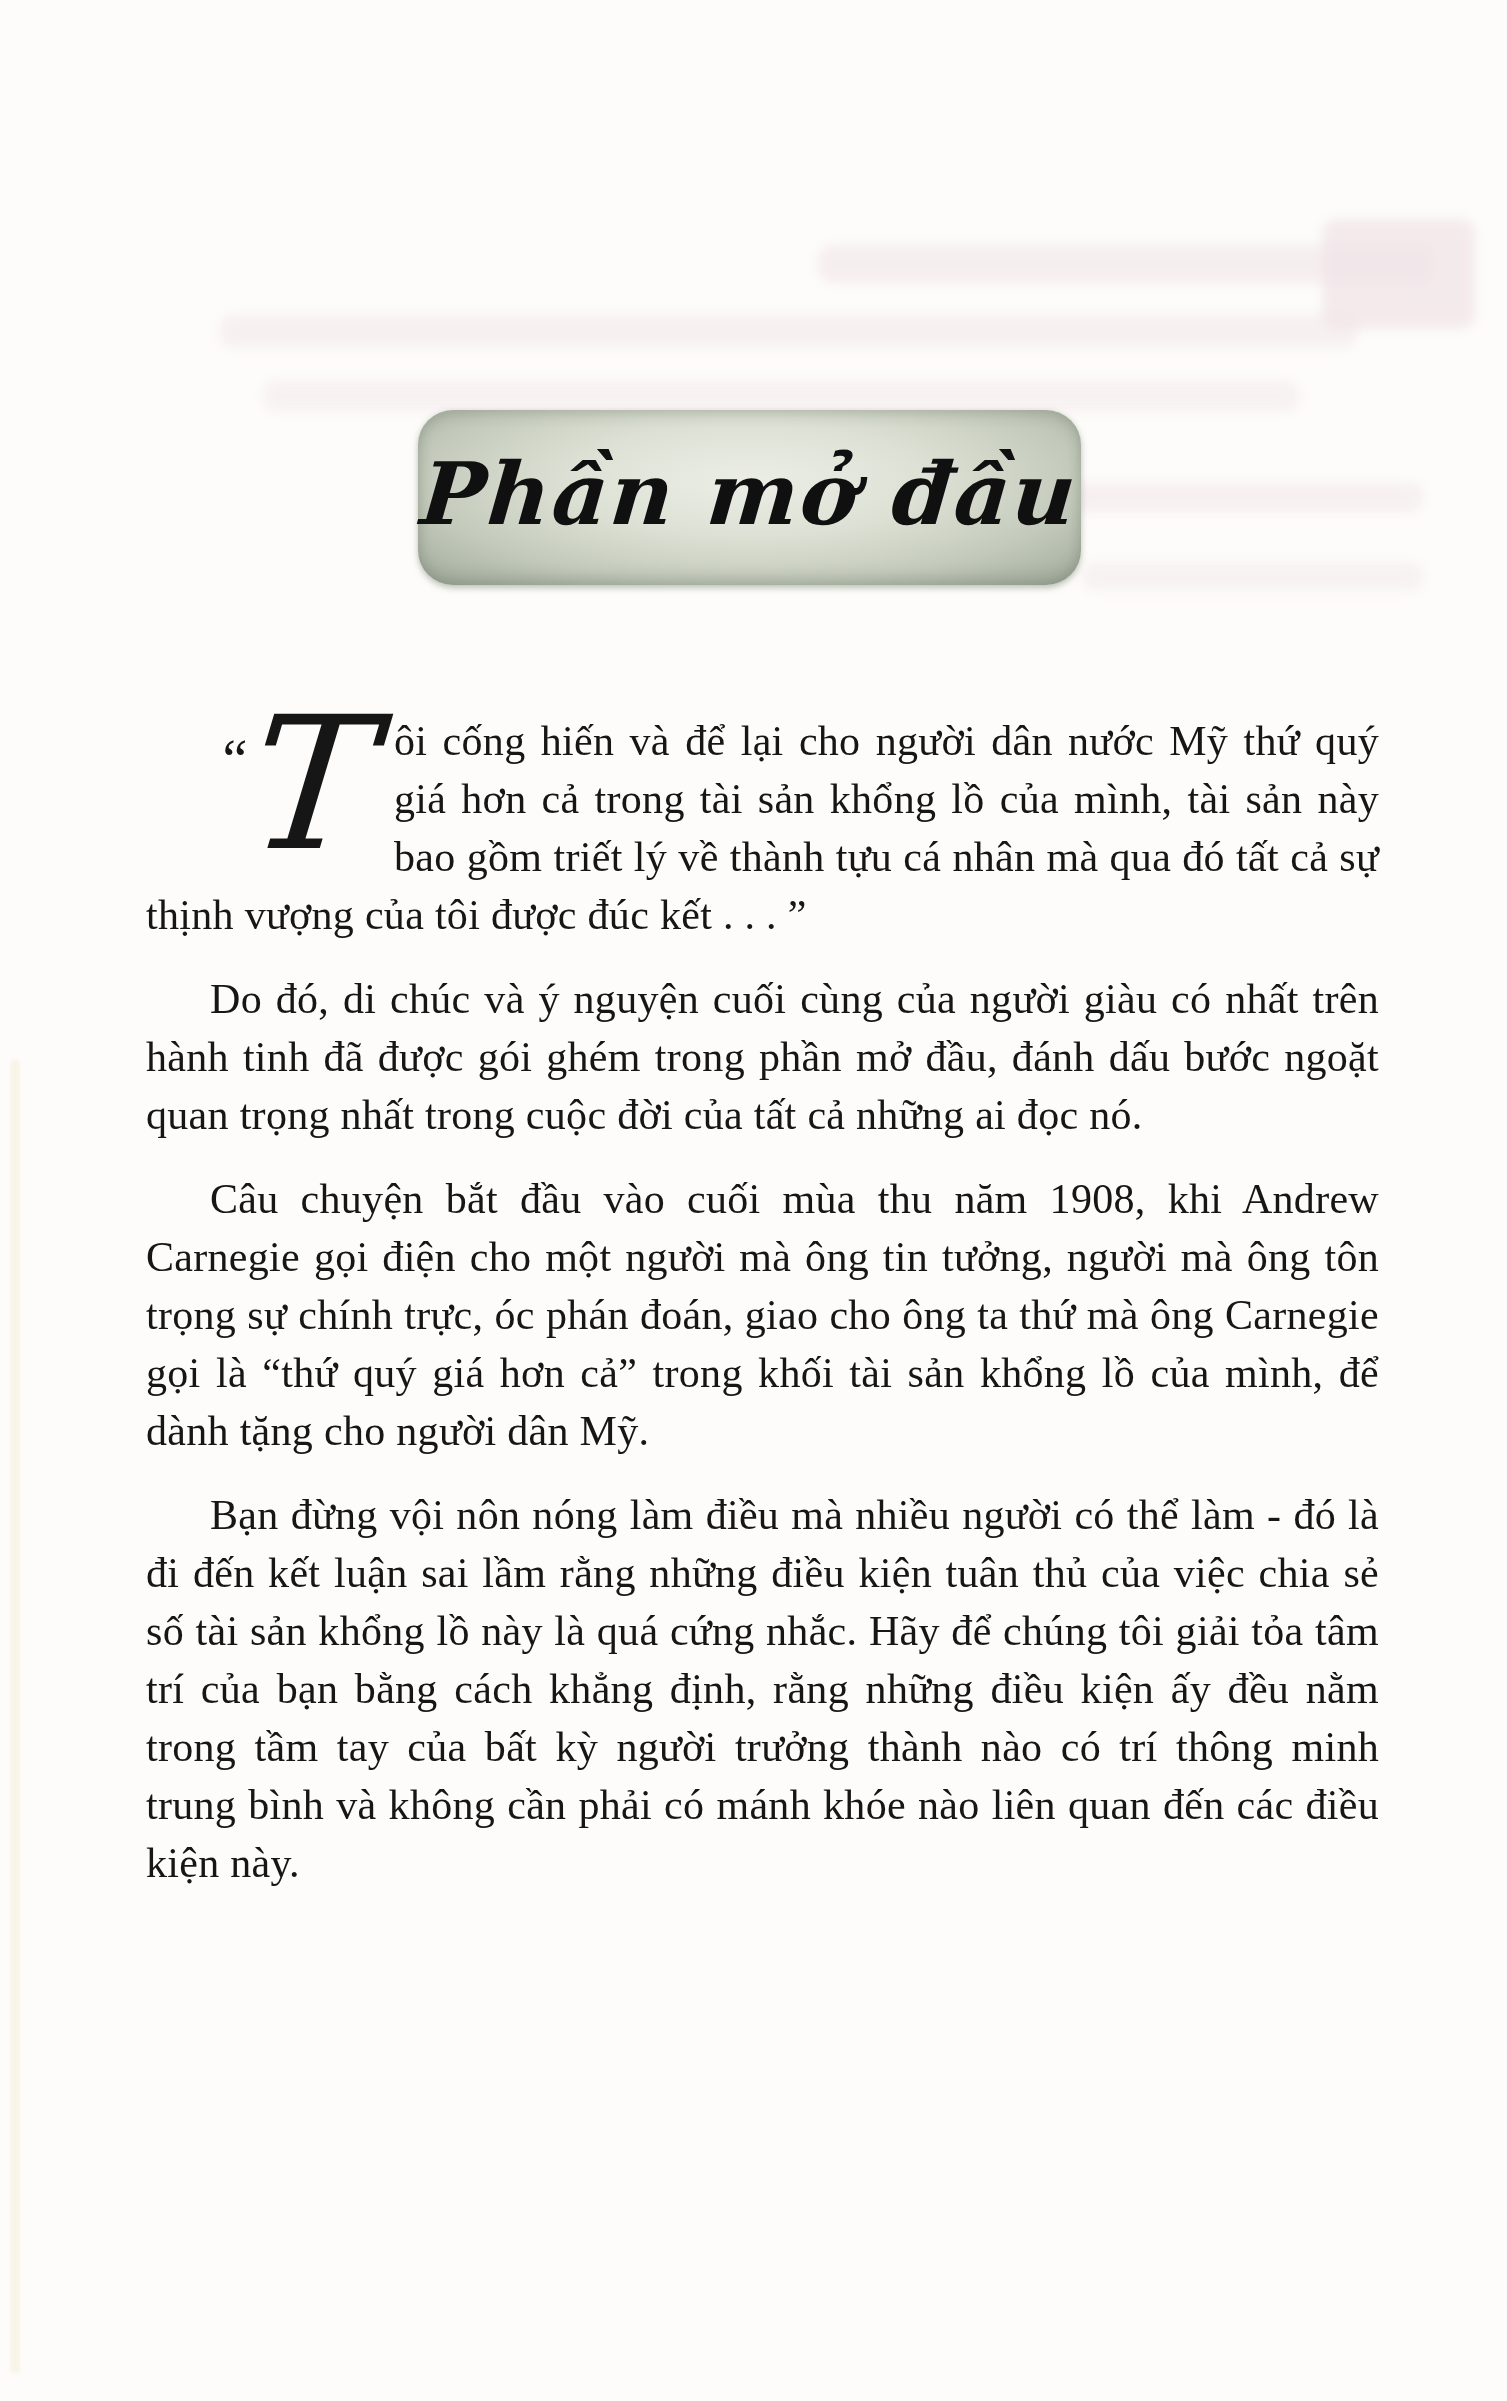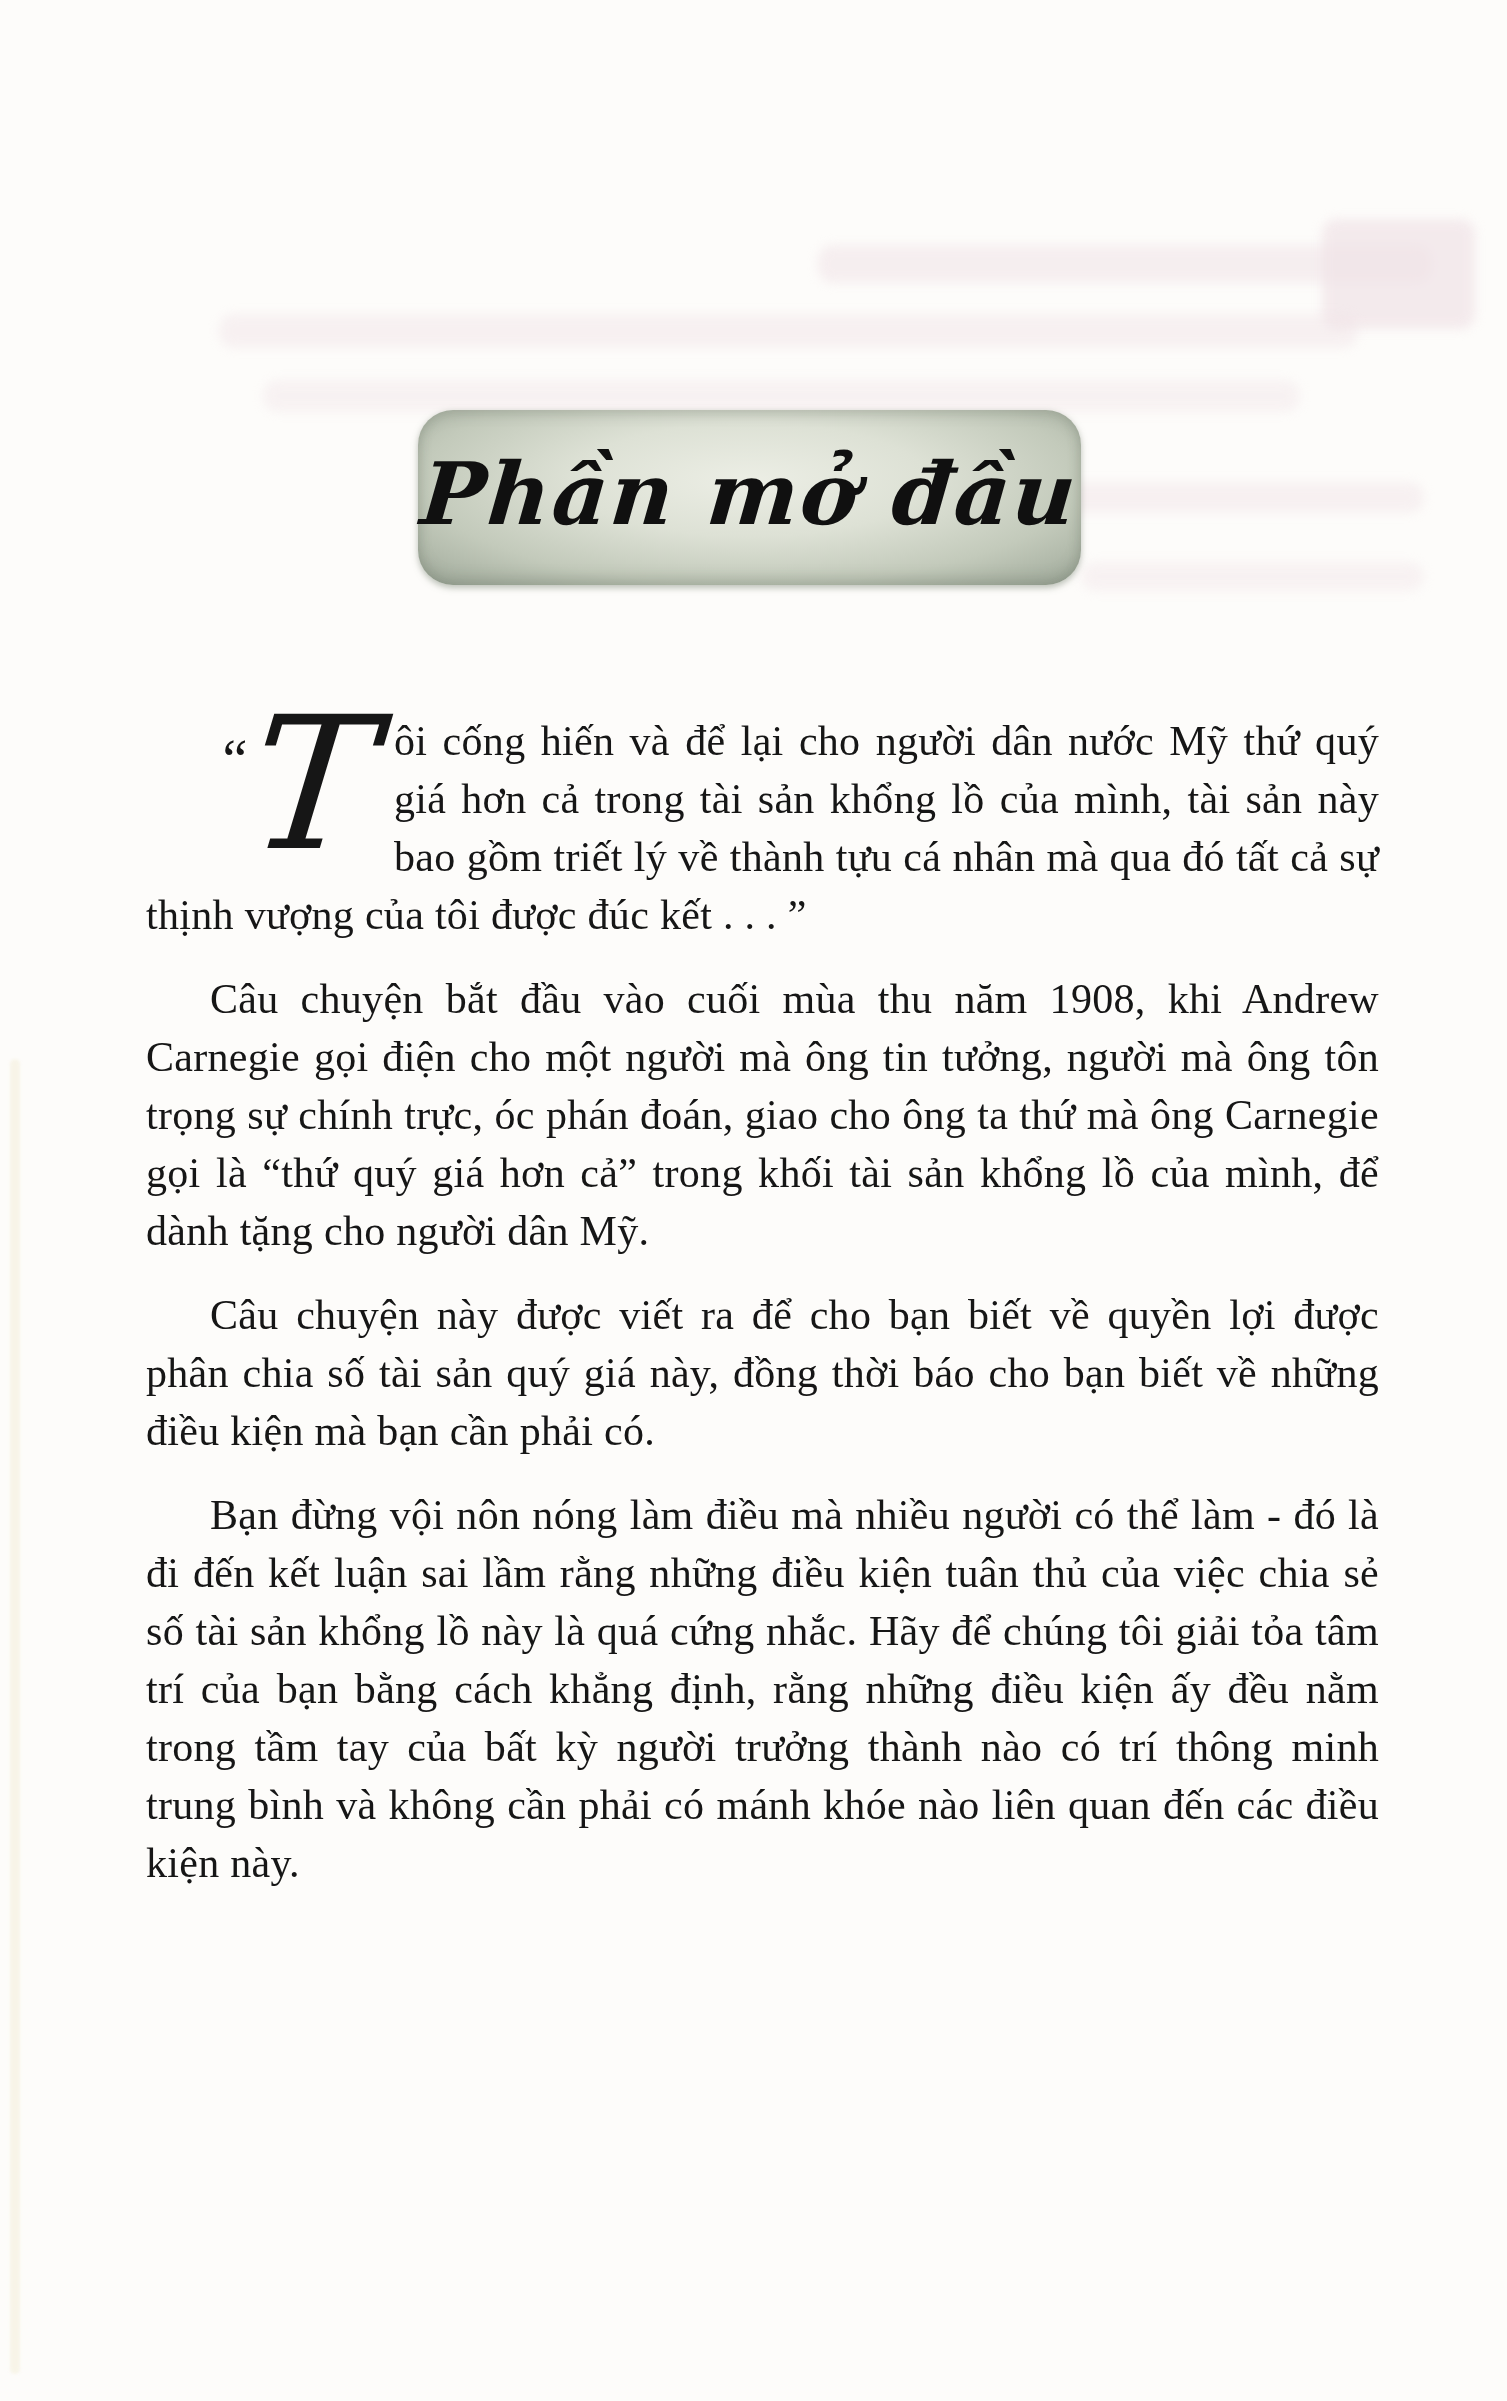--- a/index.html
+++ b/index.html
@@ -118,23 +118,23 @@
 
   <div class="content">
 
     <p class="para first">
       <span class="dropcap-wrap">
         <span class="open-quote">“</span>
         <span class="dropcap-letter">T</span>
       </span><span>ôi cống hiến và để lại cho người dân nước Mỹ thứ quý giá hơn cả trong tài sản khổng lồ của mình, tài sản này bao gồm triết lý về thành tựu cá nhân mà qua đó tất cả sự thịnh vượng của tôi được đúc kết . . . ”</span>
     </p>
 
+    <p class="para">Do đó, di chúc và ý nguyện cuối cùng của người giàu có nhất trên hành tinh đã được gói ghém trong phần mở đầu, đánh dấu bước ngoặt quan trọng nhất trong cuộc đời của tất cả những ai đọc nó.</p>
 
     <p class="para">Câu chuyện bắt đầu vào cuối mùa thu năm 1908, khi Andrew Carnegie gọi điện cho một người mà ông tin tưởng, người mà ông tôn trọng sự chính trực, óc phán đoán, giao cho ông ta thứ mà ông Carnegie gọi là “thứ quý giá hơn cả” trong khối tài sản khổng lồ của mình, để dành tặng cho người dân Mỹ.</p>
 
-    <p class="para">Câu chuyện này được viết ra để cho bạn biết về quyền lợi được phân chia số tài sản quý giá này, đồng thời báo cho bạn biết về những điều kiện mà bạn cần phải có.</p>
 
     <p class="para">Bạn đừng vội nôn nóng làm điều mà nhiều người có thể làm - đó là đi đến kết luận sai lầm rằng những điều kiện tuân thủ của việc chia sẻ số tài sản khổng lồ này là quá cứng nhắc. Hãy để chúng tôi giải tỏa tâm trí của bạn bằng cách khẳng định, rằng những điều kiện ấy đều nằm trong tầm tay của bất kỳ người trưởng thành nào có trí thông minh trung bình và không cần phải có mánh khóe nào liên quan đến các điều kiện này.</p>
 
   </div>
 
 </div>
 
 
 </body></html>

